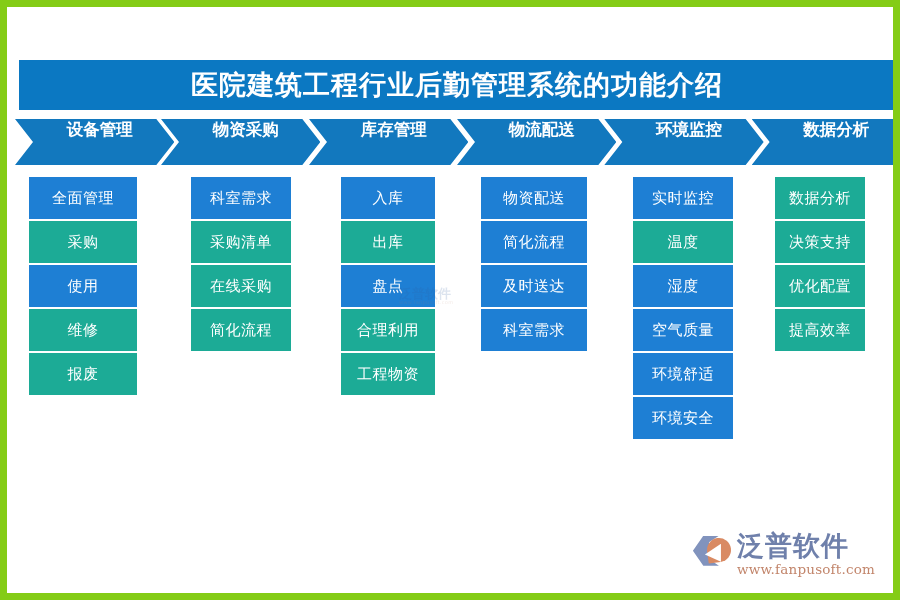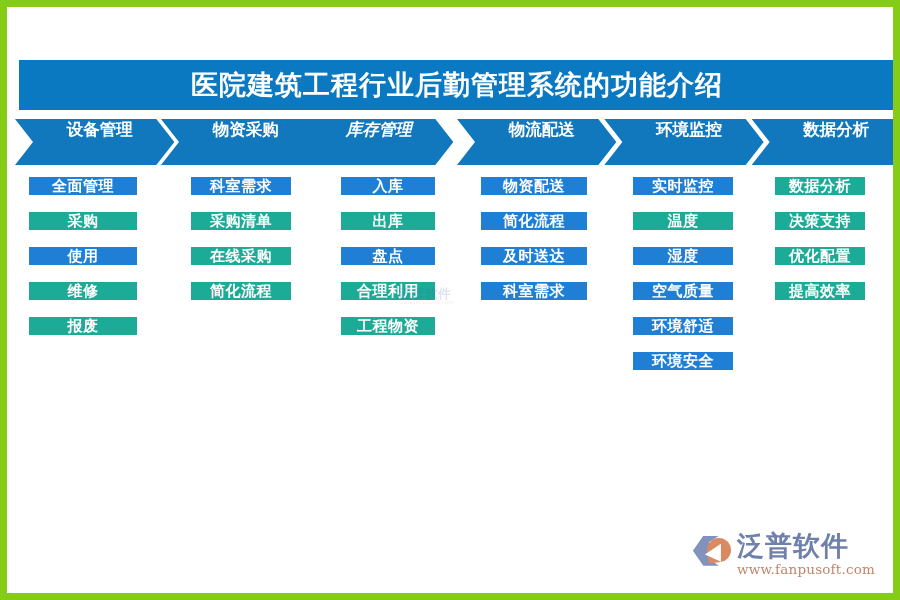--- a/index.html
+++ b/index.html
@@ -69,28 +69,28 @@
     clip-path: polygon(0% 0%, calc(100% - 18px) 0%, 100% 50%, calc(100% - 18px) 100%, 0% 100%, 18px 50%);
   }
   .chev .chev-label { padding-left: 10px; }
 
   
   .col {
     position: absolute;
     top: 170px;
   }
   .cell {
-    height: 18px;
-    margin-bottom: 17px;
+    height: 42px;
+    margin-bottom: 2px;
     display: flex;
     align-items: center;
     justify-content: center;
     color: #ffffff;
     font-size: 15px;
-    font-weight: bold;
+    font-weight: normal;
     white-space: nowrap;
     letter-spacing: 0.5px;
   }
   .cell.blue  { background: #1E7FD4; }
   .cell.green { background: #1CAB96; }
 
   
   .wm-center {
     position: absolute;
     left: 372px;
@@ -182,21 +182,21 @@
     <span class="title-text">医院建筑工程行业后勤管理系统的功能介绍</span>
   </div>
 
   <div class="chev-row">
       <div class="chev first" style="left: 0px; width: 159.333px;">
         <span class="chev-label">设备管理</span>
       </div>
       <div class="chev" style="left: 146px; width: 159.333px;">
         <span class="chev-label">物资采购</span>
       </div>
-      <div class="chev" style="left: 279px; width: 159.333px; font-style: italic;">
+      <div class="chev" style="left: 294px; width: 159.333px;">
         <span class="chev-label">库存管理</span>
       </div>
       <div class="chev" style="left: 442px; width: 159.333px;">
         <span class="chev-label">物流配送</span>
       </div>
       <div class="chev" style="left: 589.333px; width: 159.333px;">
         <span class="chev-label">环境监控</span>
       </div>
       <div class="chev" style="left: 736.667px; width: 159.333px;">
         <span class="chev-label">数据分析</span>

